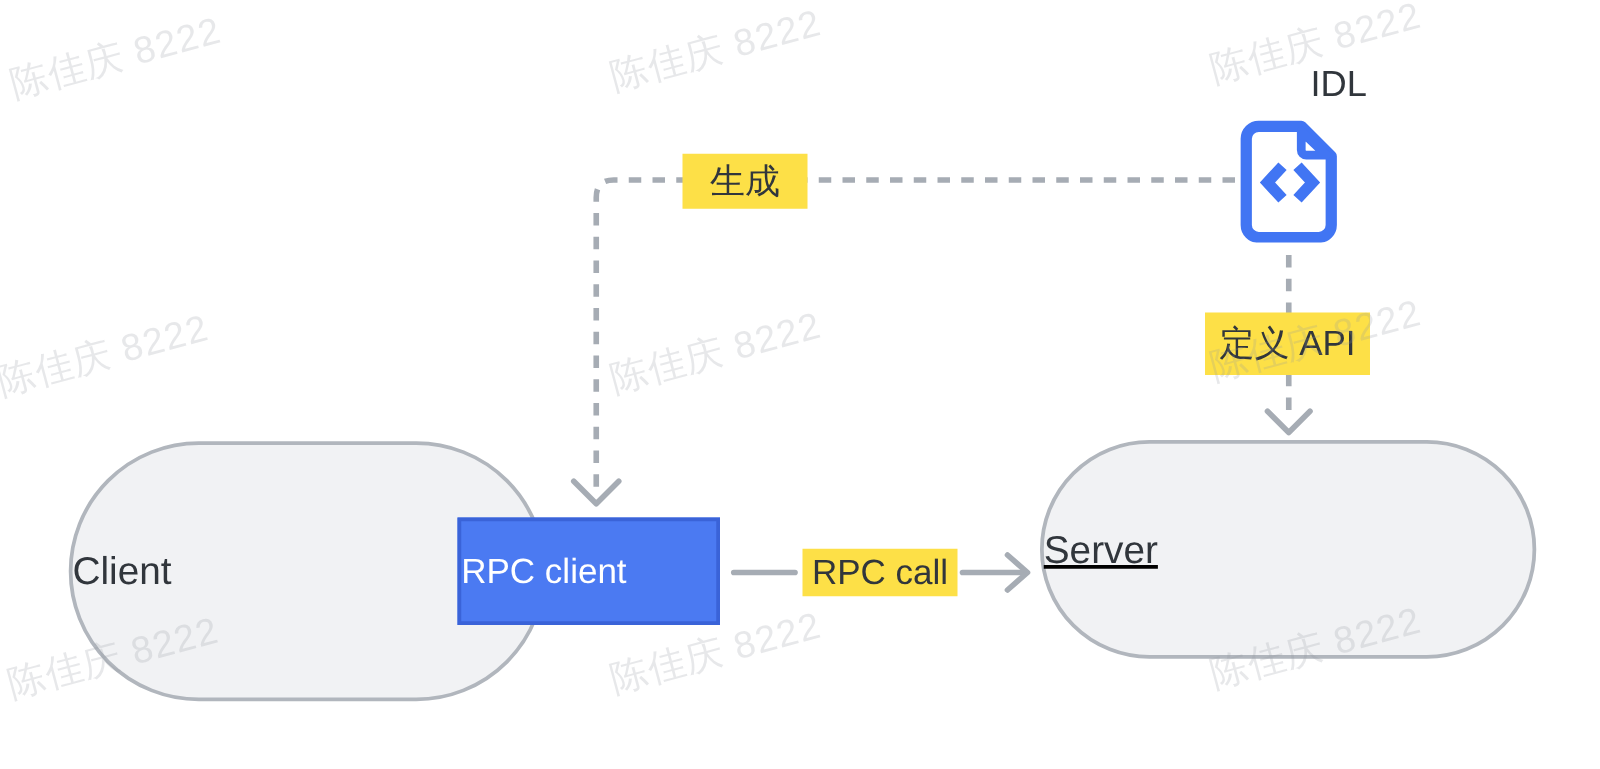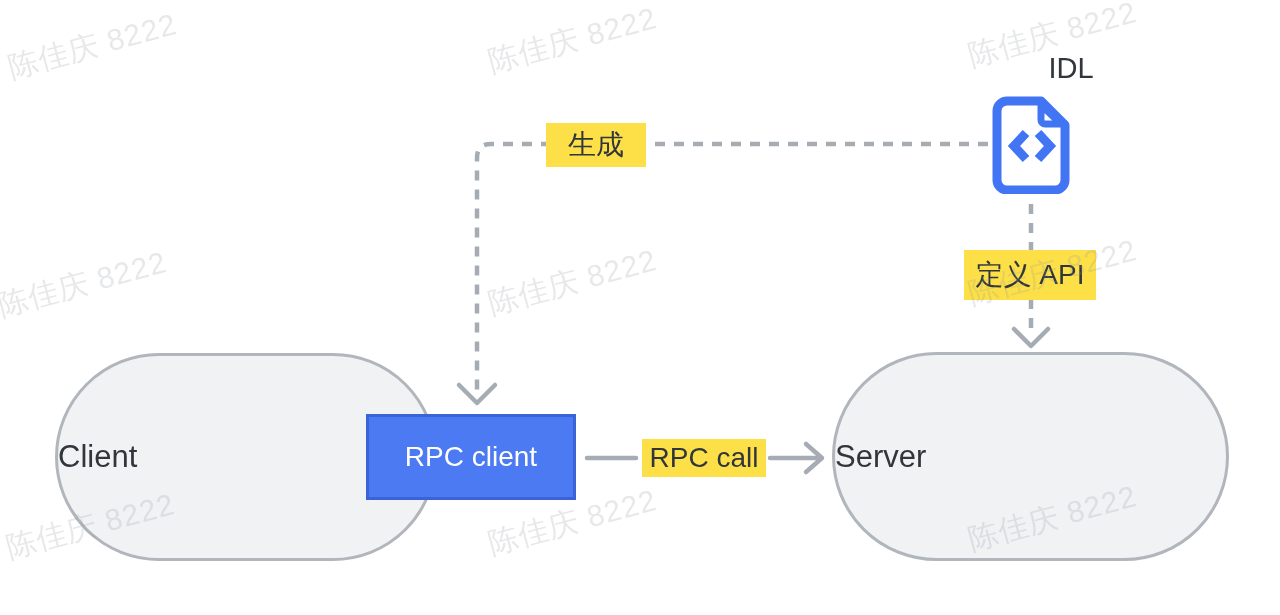--- a/index.html
+++ b/index.html
@@ -39,30 +39,30 @@
     border-radius: 110px;
     display: flex;
     align-items: center;
     z-index: 1;
   }
   .stadium .node-label {
     font-size: 31px;
     color: var(--text-dark);
   }
   .stadium.client { left: 55px;  top: 353px; width: 382px; height: 208px; }
-  .stadium.server { left: 832px; top: 352px; width: 397px; height: 209px; }
+  .stadium.server { left: 832px; top: 352px; width: 397px; height: 175px; text-decoration: underline; }
 
   .rpc-box {
     position: absolute;
     left: 366px; top: 414px; width: 210px; height: 86px;
     background: var(--accent-blue);
     border: 3px solid var(--accent-blue-border);
     display: flex;
     align-items: center;
-    justify-content: center;
+    justify-content: flex-start;
     z-index: 3;
   }
   .rpc-box .node-label {
     font-size: 28px;
     color: #ffffff;
   }
 
   
   .idl-label {
     position: absolute;

